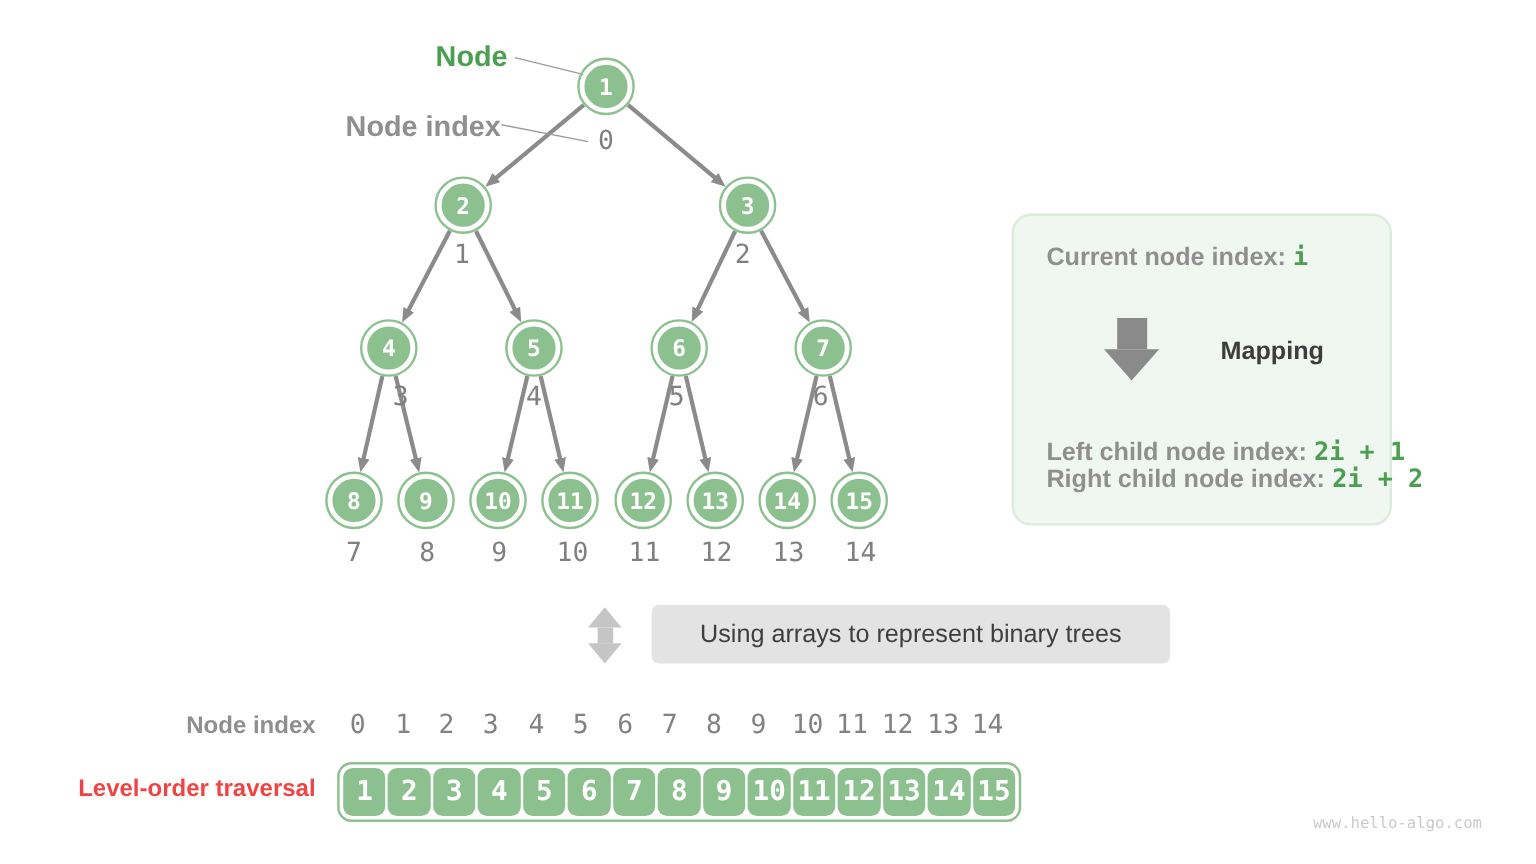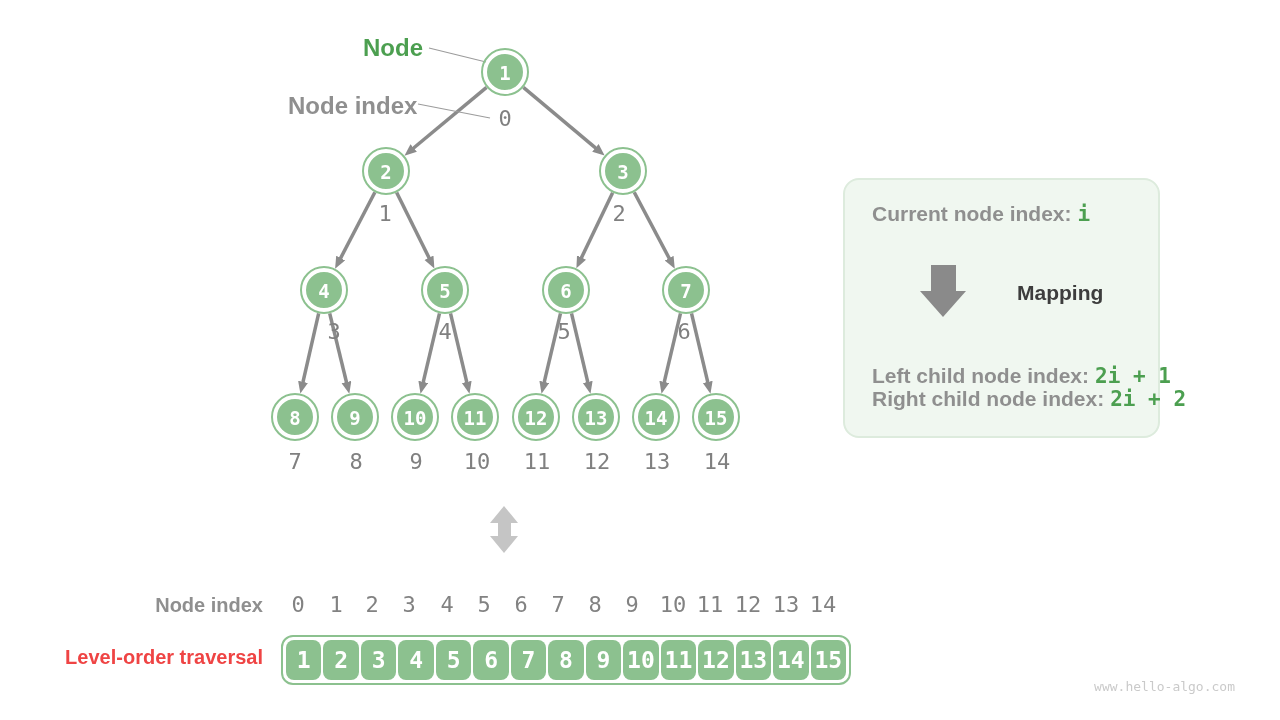--- a/index.html
+++ b/index.html
@@ -207,20 +207,23 @@
     <div class="p-line" id="p-line4">
       <span>Right child node index:</span><span class="p-val">2i + 2</span>
     </div>
   </div>
 
   <div id="updown-arrow">
     <div class="tri-up"></div>
     <div class="bar"></div>
     <div class="tri-down"></div>
   </div>
+  <div id="caption-box">
+    <span>Using arrays to represent binary trees</span>
+  </div>
 
   <div class="row-label" id="bottom-index-label">Node index</div>
   <div class="row-label" id="bottom-traversal-label">Level-order traversal</div>
   <div id="index-row">
       <span class="idx-digit" style="left: 298px;">0</span>
       <span class="idx-digit" style="left: 336px;">1</span>
       <span class="idx-digit" style="left: 372px;">2</span>
       <span class="idx-digit" style="left: 409px;">3</span>
       <span class="idx-digit" style="left: 447px;">4</span>
       <span class="idx-digit" style="left: 484px;">5</span>

